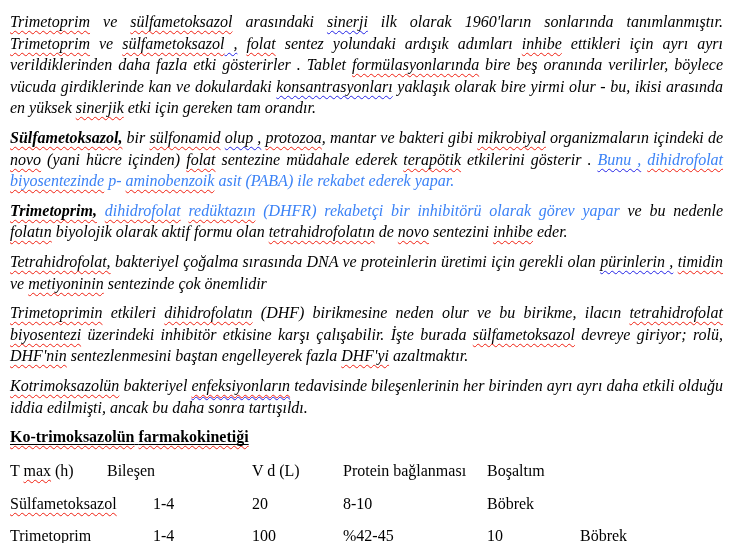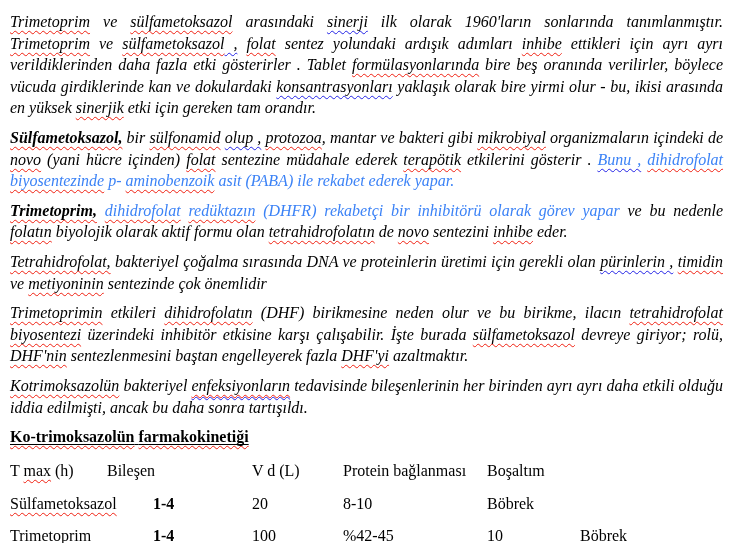--- a/index.html
+++ b/index.html
@@ -54,21 +54,21 @@
 
   .pk-table { margin-top: 0; }
   .pk-row {
     display: grid;
     grid-template-columns: 97px 145px 91px 144px 93px auto;
     line-height: 21.6px;
     align-items: start;
   }
   .pk-row.header { margin-bottom: 12px; }
   .pk-row.data   { margin-bottom: 10px; }
-  .pk-row.data .c2 { padding-left: 46px; font-weight: bold; }
+  .pk-row.data .c2 { padding-left: 46px; }
   .pk-cell { white-space: nowrap; }
 </style>
 </head>
 <body>
 
 <div class="page">
 
   <p class="para"><span class="w-red">Trimetoprim</span><span> ve </span><span class="w-red">sülfametoksazol</span><span> arasındaki </span><span class="w-blue">sinerji</span><span> ilk olarak 1960'ların sonlarında tanımlanmıştır. </span><span class="w-red">Trimetoprim</span><span> ve </span><span class="w-red">sülfametoksazol</span><span class="w-blue"> ,</span><span> </span><span class="w-red">folat</span><span> sentez yolundaki ardışık adımları </span><span class="w-red">inhibe</span><span> ettikleri için ayrı ayrı verildiklerinden daha fazla etki gösterirler . Tablet </span><span class="w-red">formülasyonlarında</span><span> bire beş oranında verilirler, böylece vücuda girdiklerinde kan ve dokulardaki </span><span class="w-blue">konsantrasyonları</span><span> yaklaşık olarak bire yirmi olur - bu, ikisi arasında en yüksek </span><span class="w-red">sinerjik</span><span> etki için gereken tam orandır.</span></p>
   <p class="para"><span class="b w-red">Sülfametoksazol,</span><span> bir </span><span class="w-red">sülfonamid</span><span> </span><span class="w-blue">olup ,</span><span> </span><span class="w-red">protozoa</span><span>, mantar ve bakteri gibi </span><span class="w-red">mikrobiyal</span><span> organizmaların içindeki de </span><span class="w-red">novo</span><span> (yani hücre içinden) </span><span class="w-red">folat</span><span> sentezine müdahale ederek </span><span class="w-red">terapötik</span><span> etkilerini gösterir . </span><span class="c-red w-blue">Bunu ,</span><span class="c-red"> </span><span class="c-red w-red">dihidrofolat</span><span class="c-red"> </span><span class="c-red w-red">biyosentezinde</span><span class="c-red"> p- </span><span class="c-red w-red">aminobenzoik</span><span class="c-red"> asit (PABA) ile rekabet ederek yapar.</span></p>
   <p class="para"><span class="b w-red">Trimetoprim,</span><span> </span><span class="c-red w-red">dihidrofolat</span><span class="c-red"> </span><span class="c-red w-red">redüktazın</span><span class="c-red"> (DHFR) rekabetçi bir inhibitörü olarak görev yapar</span><span> ve bu nedenle </span><span class="w-red">folatın</span><span> biyolojik olarak aktif formu olan </span><span class="w-red">tetrahidrofolatın</span><span> de </span><span class="w-red">novo</span><span> sentezini </span><span class="w-red">inhibe</span><span> eder.</span></p>

